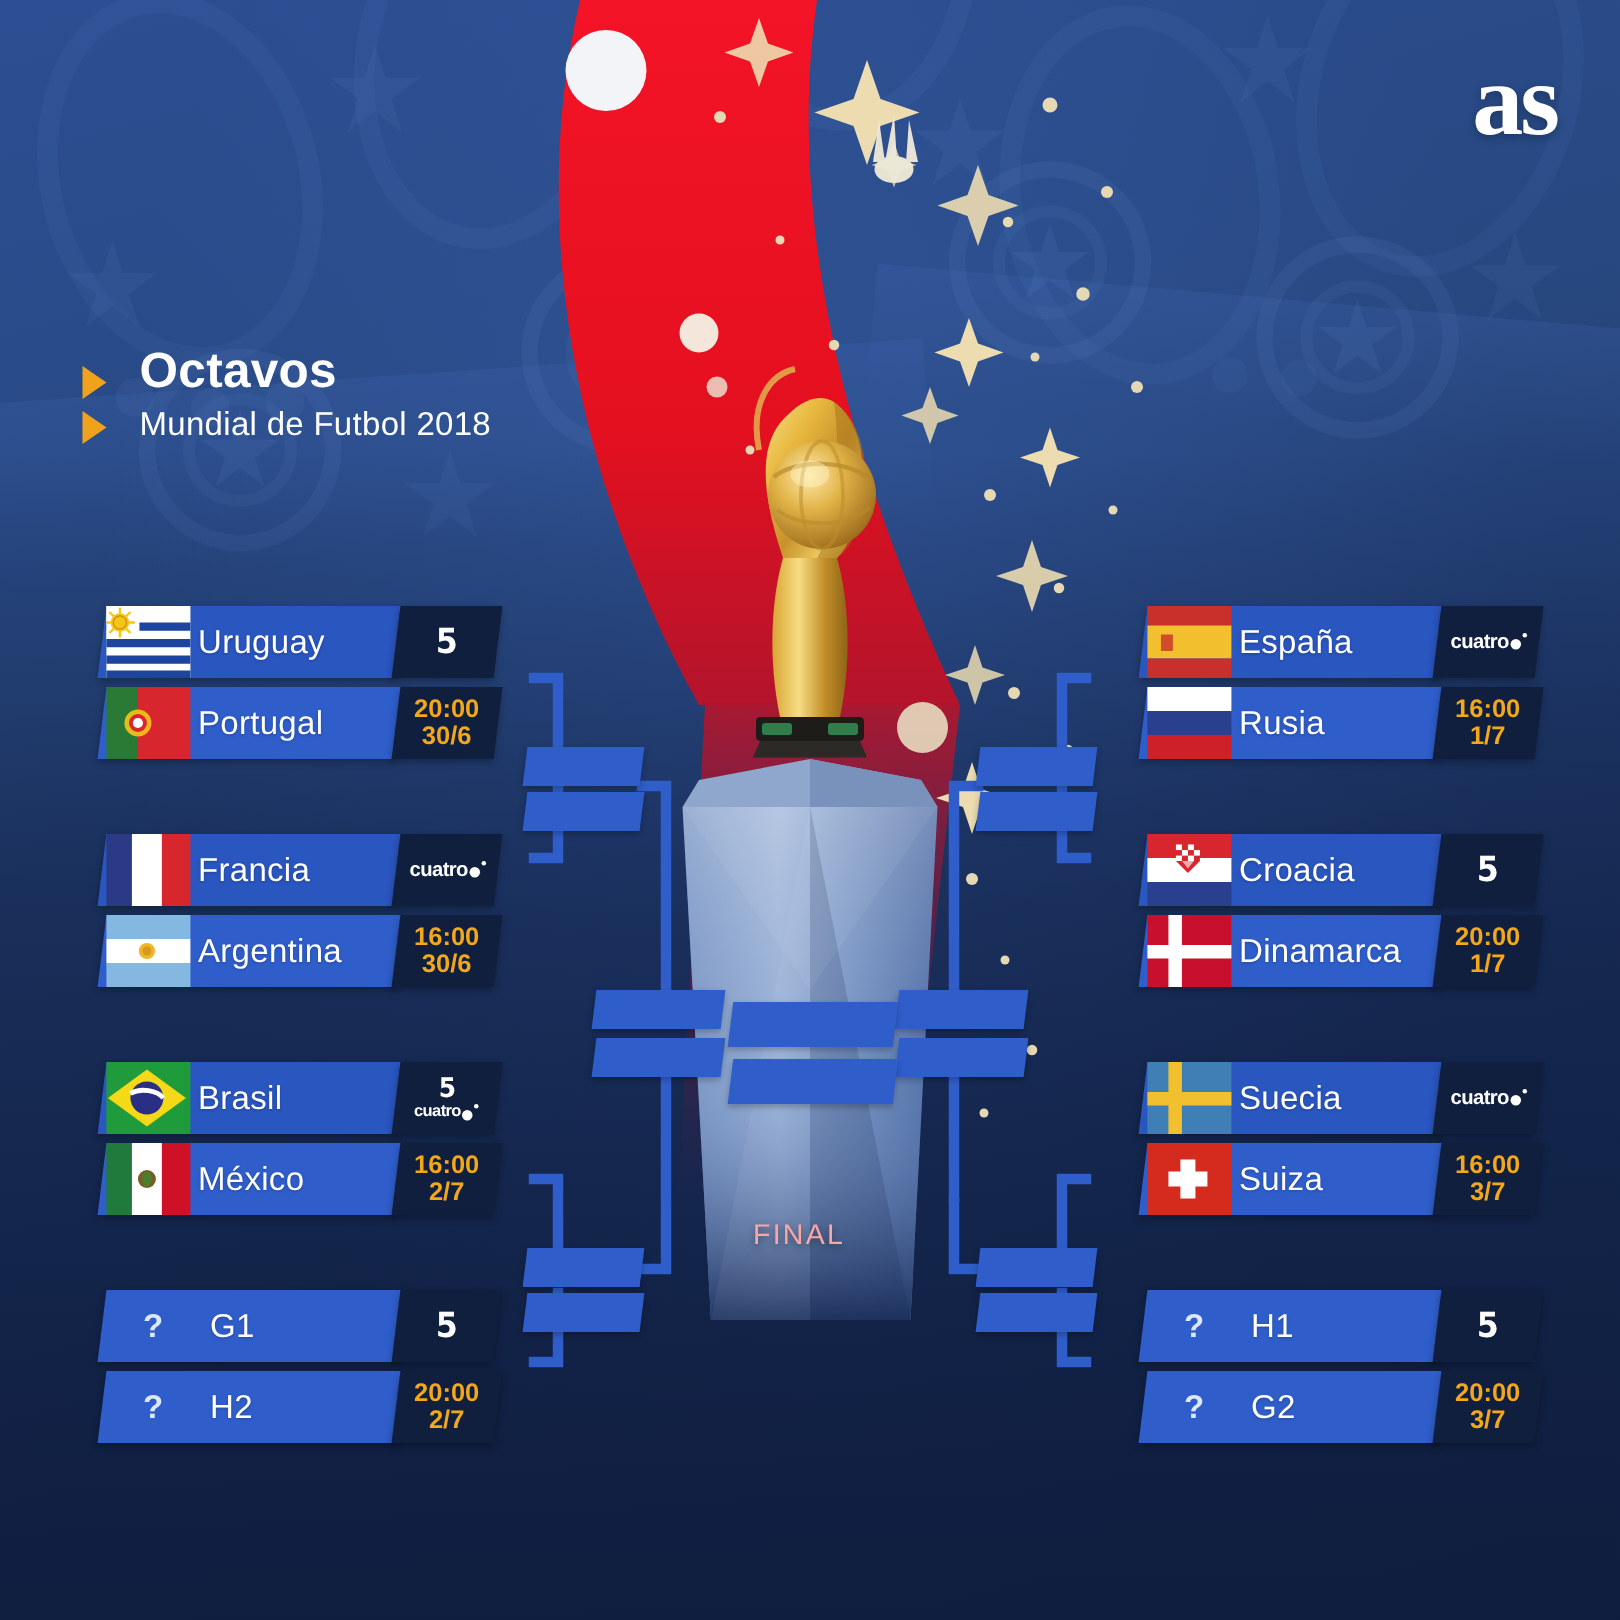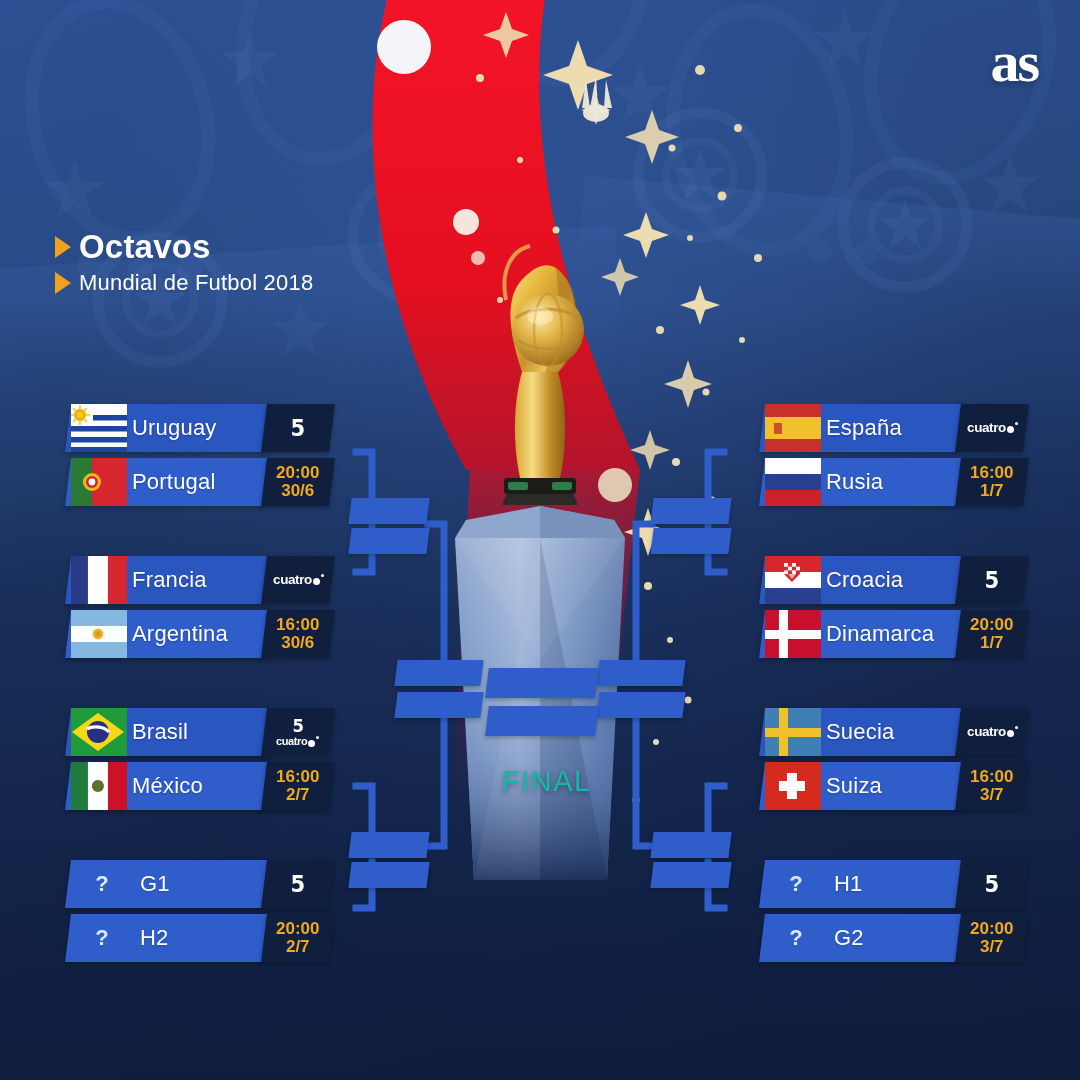--- a/index.html
+++ b/index.html
@@ -33,27 +33,27 @@
   .bg-diag2 {
     position:absolute; right:-60px; top:200px; width:560px; height:90px;
     background:linear-gradient(180deg, rgba(75,115,195,.16), rgba(70,110,190,0));
     transform:rotate(5deg);
   }
 
   
   .as-logo {
     position:absolute; right:42px; top:36px;
     font-family:"Liberation Serif", serif;
-    font-size:58px; font-weight:700; color:#ffffff;
+    font-size:68px; font-weight:700; color:#ffffff;
     letter-spacing:-2px; line-height:.9;
     text-shadow:0 2px 6px rgba(0,0,0,.28);
   }
 
   .titleblock { position:absolute; left:55px; top:228px; }
-  .title-row { display:flex; align-items:center; gap:8px; margin-bottom:4px; }
+  .title-row { display:flex; align-items:flex-end; gap:22px; margin-bottom:4px; }
   .tri {
     width:0;height:0;
     border-top:11px solid transparent;
     border-bottom:11px solid transparent;
     border-left:16px solid #f0a21d;
     flex:0 0 auto;
   }
   .t1 { font-size:33px; font-weight:700; color:#ffffff; letter-spacing:.2px; }
   .t2 { font-size:22px; font-weight:400; color:#ffffff; letter-spacing:.2px; }
 
@@ -137,22 +137,23 @@
   
   .slot {
     position:absolute; width:78px; height:26px;
     background:#2f5ecb; transform:skewX(-7deg);
     box-shadow:0 2px 4px rgba(0,0,0,.25);
   }
   .slot.wide { width:86px; }
   .slot.final { width:110px; height:30px; background:#2f5ecb; }
 
   .finaltext {
-    position:absolute; color:#14b8a6; font-size:29px; letter-spacing:1.5px;
+    position:absolute; color:#fca5a5; font-size:19px; letter-spacing:1.5px;
     text-shadow:0 2px 5px rgba(0,0,0,.4);
+    margin-top:48px;
   }
 </style>
 </head>
 <body>
 
 <div id="stage">
 
   <div class="bg-base2"></div>
   <div class="bg-vignette"></div>
 

